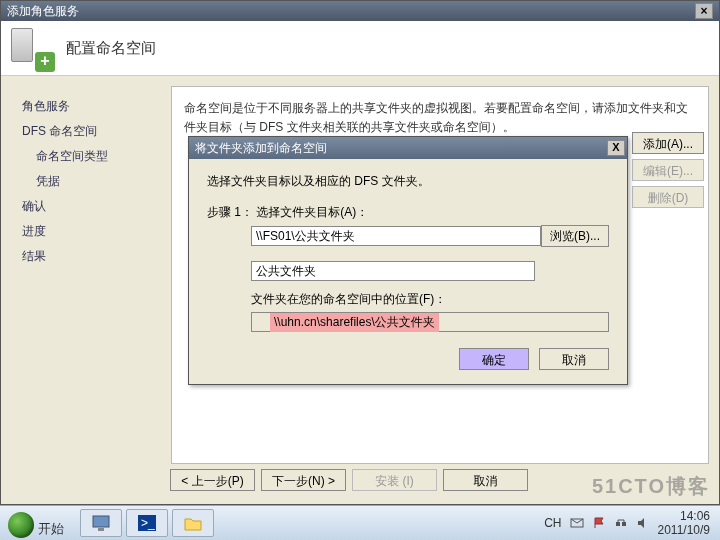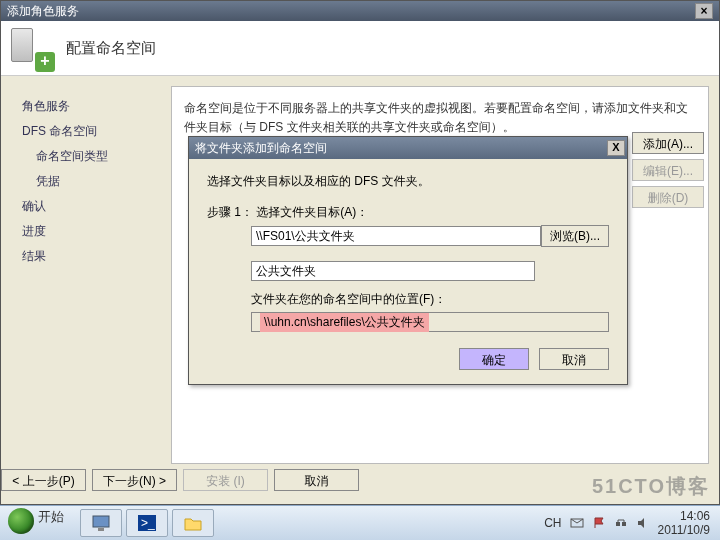--- a/index.html
+++ b/index.html
@@ -16,40 +16,40 @@
 .sidebar{width:170px;padding:18px 0 0 15px;background:#ece9d8}
 .sidebar .item{padding:4px 6px;color:#335;cursor:pointer}
 .sidebar .lv2{padding-left:20px}
 .sidebar .sel{background:#a8a8a8;color:#fff;padding-left:20px}
 .sidebar .item:not(.lv2):not(.sel){color:#335}
 .content{flex:1;background:#fff;border:1px solid #bbb;margin:10px 10px 0 0;padding:12px;position:relative}
 .desc{line-height:1.6;color:#333;margin-bottom:10px}
 .right-btns{position:absolute;right:4px;top:45px;display:flex;flex-direction:column;gap:5px}
 .btn{background:#ece9d8;border:1px solid #888;padding:3px 10px;min-width:70px;height:22px;text-align:center;cursor:pointer}
 .btn.dis{color:#999;border-color:#bbb}
-.footer{height:32px;display:flex;justify-content:flex-start;align-items:center;padding-right:22px;gap:6px}
+.footer{height:32px;display:flex;justify-content:center;align-items:center;padding-right:22px;gap:6px}
 .footer .btn{min-width:85px}
 .dialog{position:absolute;left:188px;top:136px;width:440px;background:#ece9d8;border:1px solid #555;box-shadow:2px 2px 4px rgba(0,0,0,.3);z-index:10}
 .dlg-title{height:22px;background:linear-gradient(#7a8aa0,#5a6a80);color:#fff;display:flex;align-items:center;justify-content:space-between;padding:0 2px 0 6px}
 .dlg-close{width:18px;height:16px;background:#d4d0c8;border:1px solid #888;color:#000;text-align:center;line-height:13px;font-size:11px;font-weight:bold;cursor:pointer}
 .dlg-body{padding:14px 18px}
 .dlg-body .intro{margin-bottom:14px}
 .step{margin-bottom:14px}
 .step-lbl{margin-bottom:4px}
 .field-row{display:flex;align-items:center;padding-left:44px}
 .field-row input{flex:1;height:20px;border:1px solid #888;padding:1px 4px;background:#fff}
 .field-row .browse{min-width:68px;padding:2px 6px}
 .hl{background:#f5a7a7}
 .sub-lbl{padding-left:44px;margin:10px 0 4px}
-.loc-box{margin-left:44px;border:1px solid #888;height:20px;padding:1px 8px;display:flex;align-items:center}
+.loc-box{margin-left:44px;border:1px solid #888;height:20px;padding:1px 18px;display:flex;align-items:center}
 .dlg-btns{display:flex;justify-content:flex-end;gap:10px;margin-top:16px}
 .dlg-btns .btn{min-width:70px}
 .dlg-btns .ok{background:#c4b5fd}
 .taskbar{position:absolute;left:0;bottom:0;width:720px;height:35px;background:linear-gradient(#e8f0f8,#c5d6e8);border-top:1px solid #8faac8;display:flex;align-items:center}
-.start{height:30px;display:flex;align-items:flex-start;padding:0 12px 0 6px;margin:2px;border-radius:3px;cursor:pointer}
+.start{height:30px;display:flex;align-items:flex-end;padding:0 12px 0 6px;margin:2px;border-radius:3px;cursor:pointer}
 .orb{width:26px;height:26px;border-radius:50%;background:radial-gradient(circle at 35% 35%,#7ec859,#3a8a2a 55%,#1e5a15);margin-right:4px;box-shadow:inset -2px -2px 3px rgba(0,0,0,.3)}
 .start span{font-size:13px;color:#333}
 .tb-item{width:42px;height:28px;border:1px solid #9ab;background:#dfe8f2;margin:0 2px;border-radius:2px;display:flex;align-items:center;justify-content:center}
 .tray{margin-left:auto;display:flex;align-items:center;gap:8px;padding-right:10px;font-size:11px;color:#333}
 .tray .ico{width:14px;height:14px;display:inline-block}
 .clock{text-align:right;line-height:1.2}
 .watermark{position:absolute;right:10px;bottom:40px;font-size:20px;color:rgba(120,120,120,.6);font-weight:bold;letter-spacing:2px;pointer-events:none}
 </style>
 </head>
 <body>

